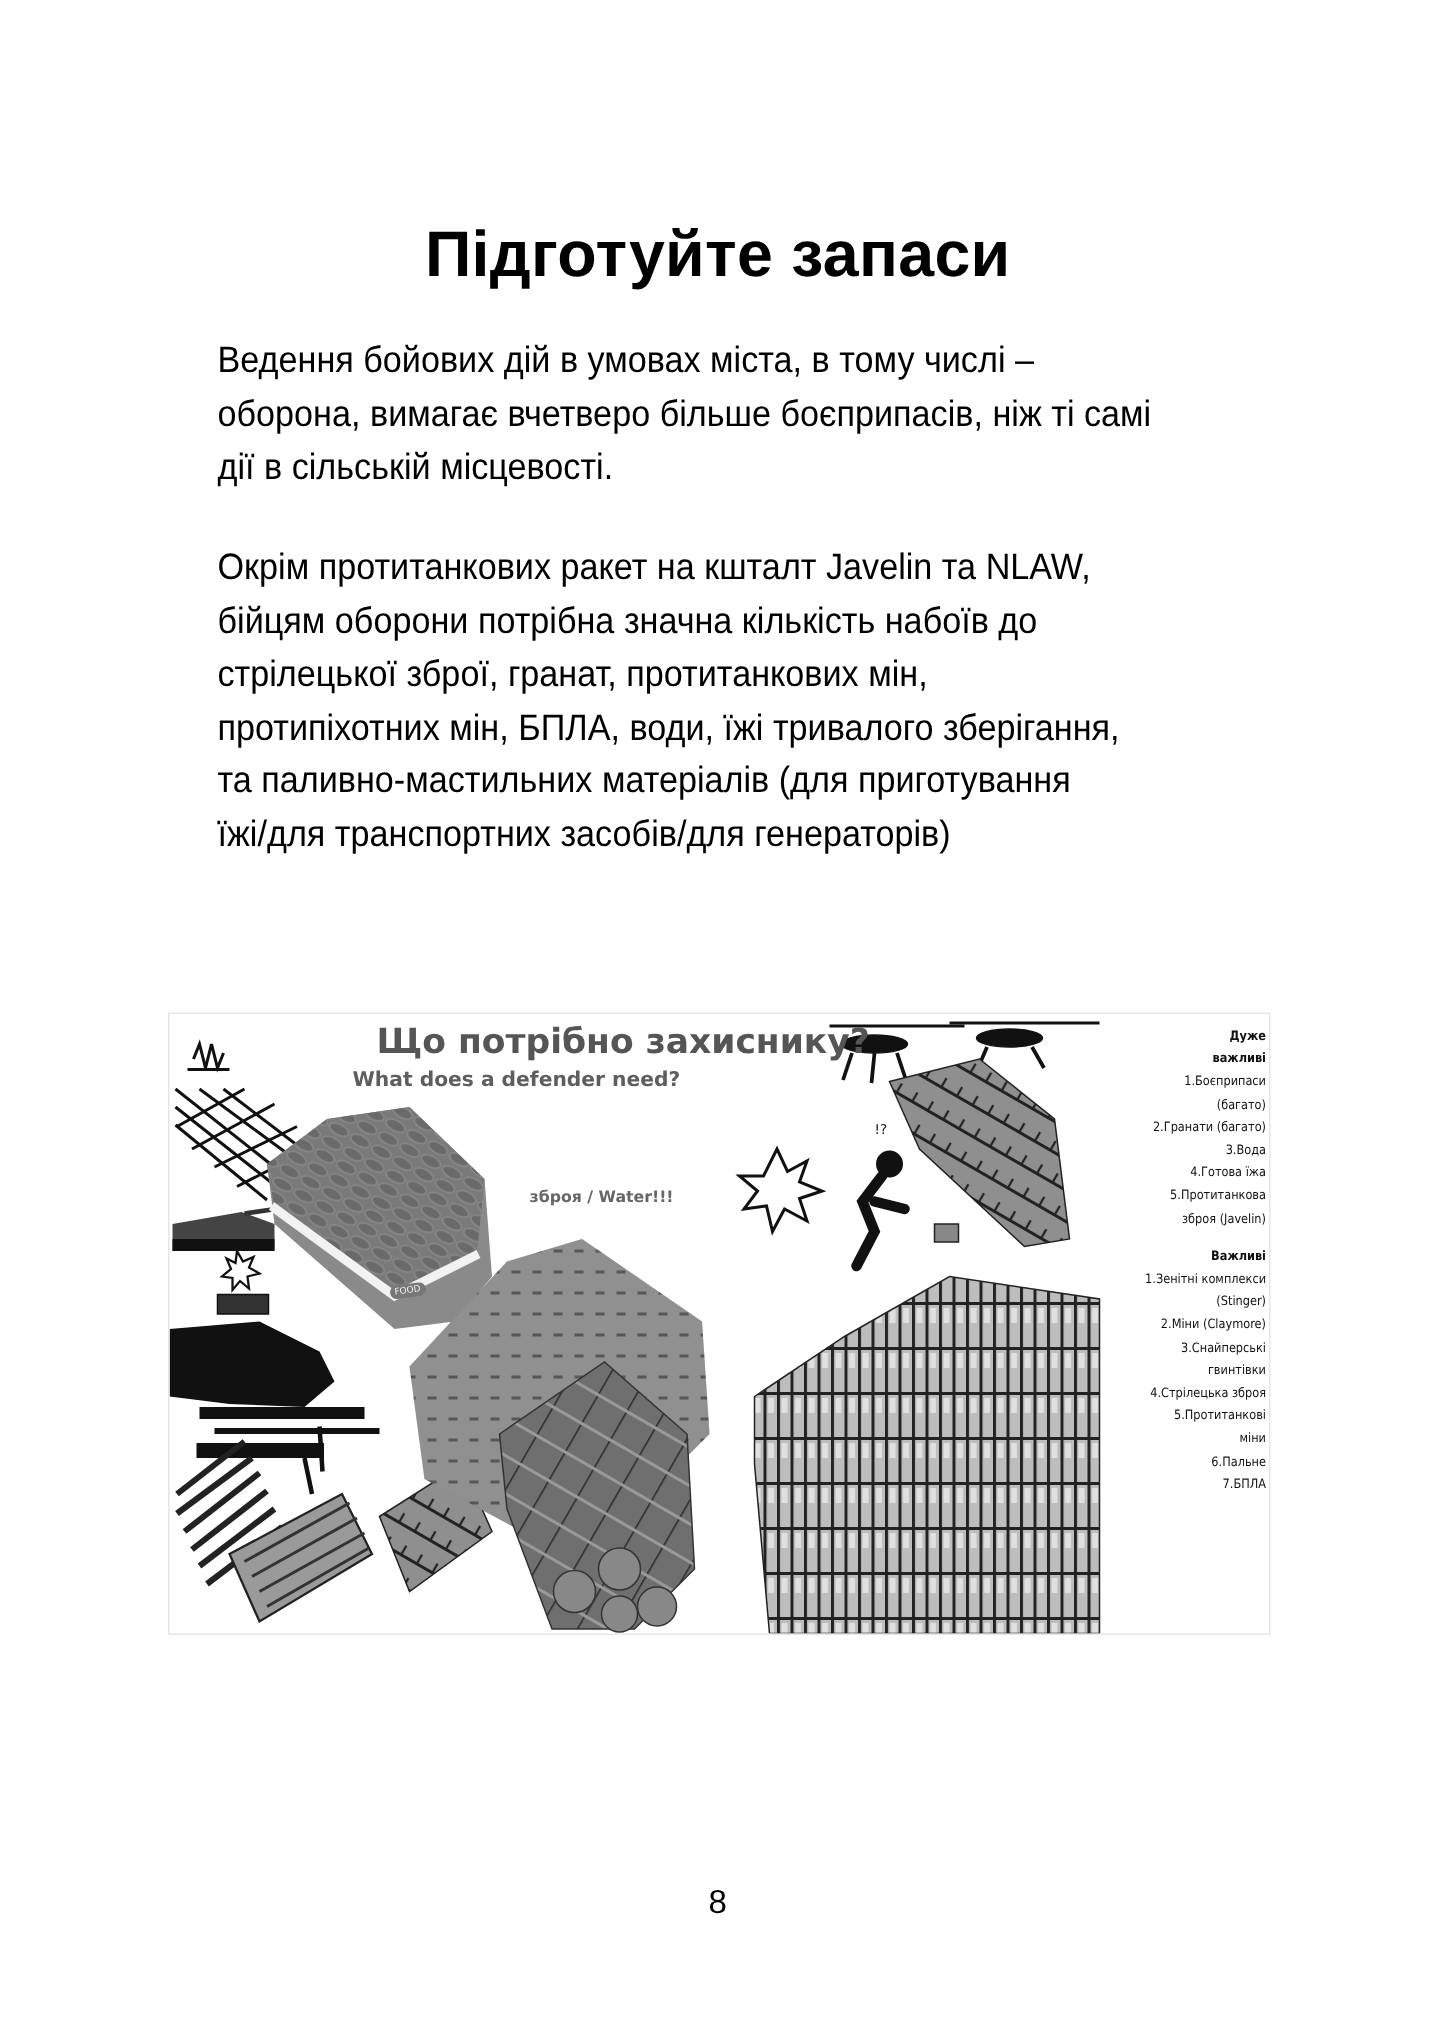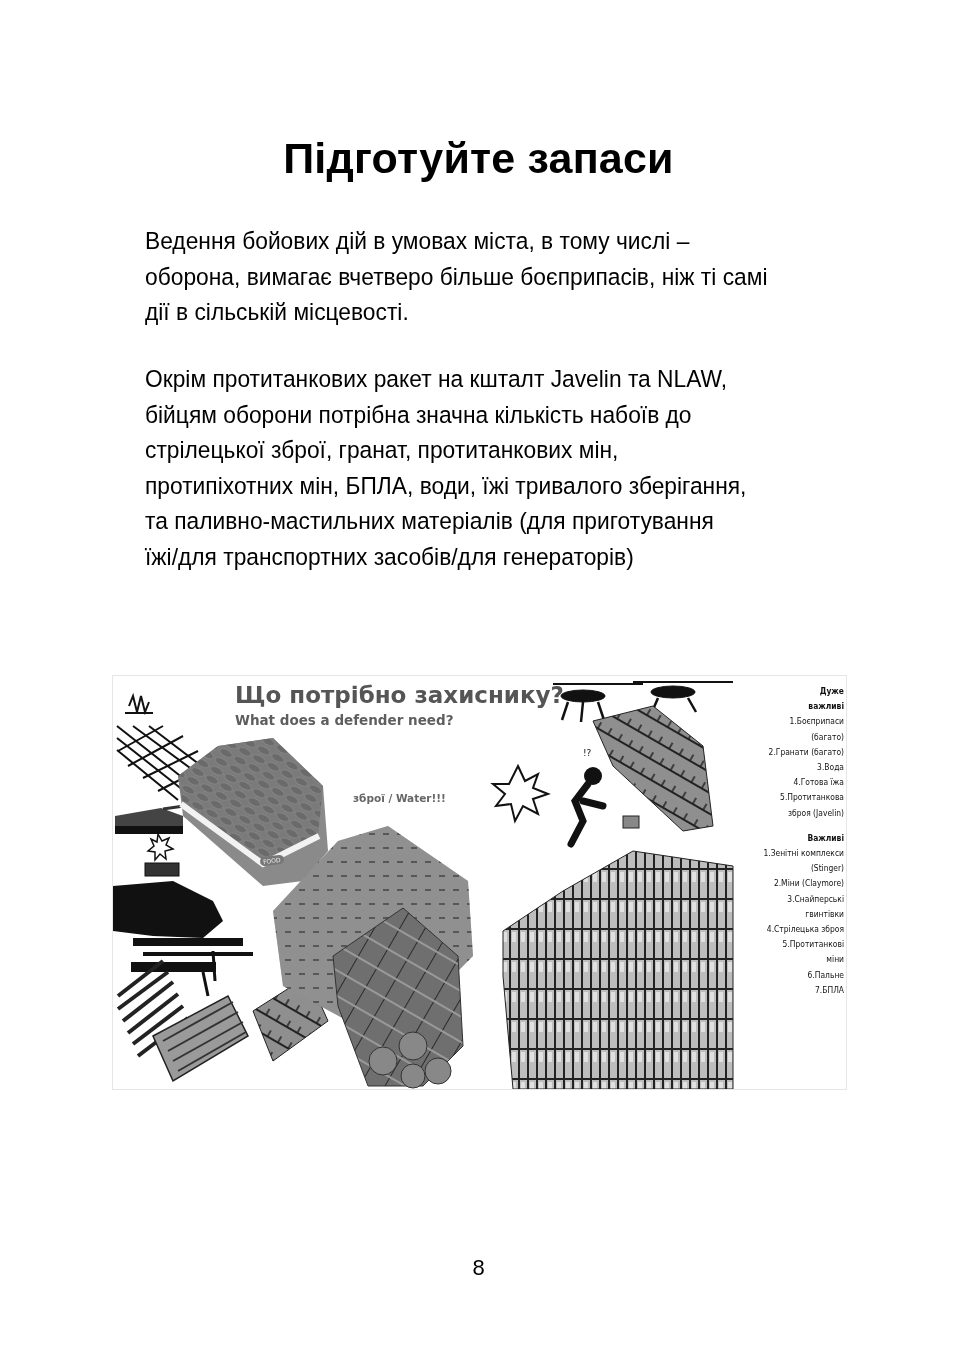--- a/index.html
+++ b/index.html
@@ -1,40 +1,40 @@
 <!DOCTYPE html>
 <html><head>
 <meta charset="utf-8">
 <style>
   html, body { margin: 0; padding: 0; background: #ffffff; }
   body {
     width: 957px; height: 1353px; position: relative; overflow: hidden;
     font-family: "Liberation Sans", "DejaVu Sans", sans-serif; color: #000;
   }
   .title {
-    position: absolute; left: 0; width: 957px; top: 134px;
+    position: absolute; left: 0; width: 957px; top: 146px;
     text-align: center; font-weight: bold; font-size: 43px; letter-spacing: 0.2px;
     font-family: "Liberation Sans", sans-serif;
   }
   .para {
     position: absolute; left: 145px; width: 760px;
     font-size: 24.5px; line-height: 35.5px;
     font-family: "Liberation Sans", sans-serif;
     transform: scaleX(0.93); transform-origin: left top;
   }
   .para .line { display: block; white-space: nowrap; }
   #p1 { top: 223px; }
   #p2 { top: 361px; }
 
   .figure {
     position: absolute; left: 112px; top: 675px; width: 733px; height: 413px;
     border: 1px solid #e6e6e6; background: #fff; overflow: hidden;
   }
   .fig-title {
-    position: absolute; left: 122px; top: 6px; width: 310px; text-align: center;
+    position: absolute; left: 138px; top: 6px; width: 310px; text-align: center;
     font-family: "DejaVu Sans", sans-serif; font-weight: bold; color: #555;
     font-size: 23px; white-space: nowrap;
   }
   .fig-subtitle {
     position: absolute; left: 122px; top: 36px; width: 310px; text-align: left;
     font-family: "DejaVu Sans", sans-serif; font-weight: bold; color: #5e5e5e;
     font-size: 13.5px; white-space: nowrap;
   }
   .fig-water {
     position: absolute; left: 240px; top: 116px;
@@ -189,21 +189,21 @@
       <path d="M475,108 L462,125 L470,145 L458,168 M470,125 L490,130" stroke="#111" stroke-width="7" fill="none" stroke-linecap="round"></path>
       <text x="470" y="80" font-size="9" font-family="DejaVu Sans, sans-serif" fill="#111">!?</text>
       <rect x="510" y="140" width="16" height="12" fill="#888" stroke="#222"></rect>
     </g>
 
     <polygon points="390,255 450,215 520,175 620,190 620,413 400,413 390,300" fill="url(#rounds)" stroke="#222"></polygon>
   </svg>
 
   <div class="fig-title">Що потрібно захиснику?</div>
   <div class="fig-subtitle">What does a defender need?</div>
-  <div class="fig-water">зброї / Water!!!</div>
+  <div class="fig-water">зброя / Water!!!</div>
   <div class="fig-food">FOOD</div>
 
   <div class="fig-list">
     <div class="hdr">Дуже</div>
     <div class="hdr">важливі</div>
     <div>1.Боєприпаси</div>
     <div>(багато)</div>
     <div>2.Гранати (багато)</div>
     <div>3.Вода</div>
     <div>4.Готова їжа</div>

